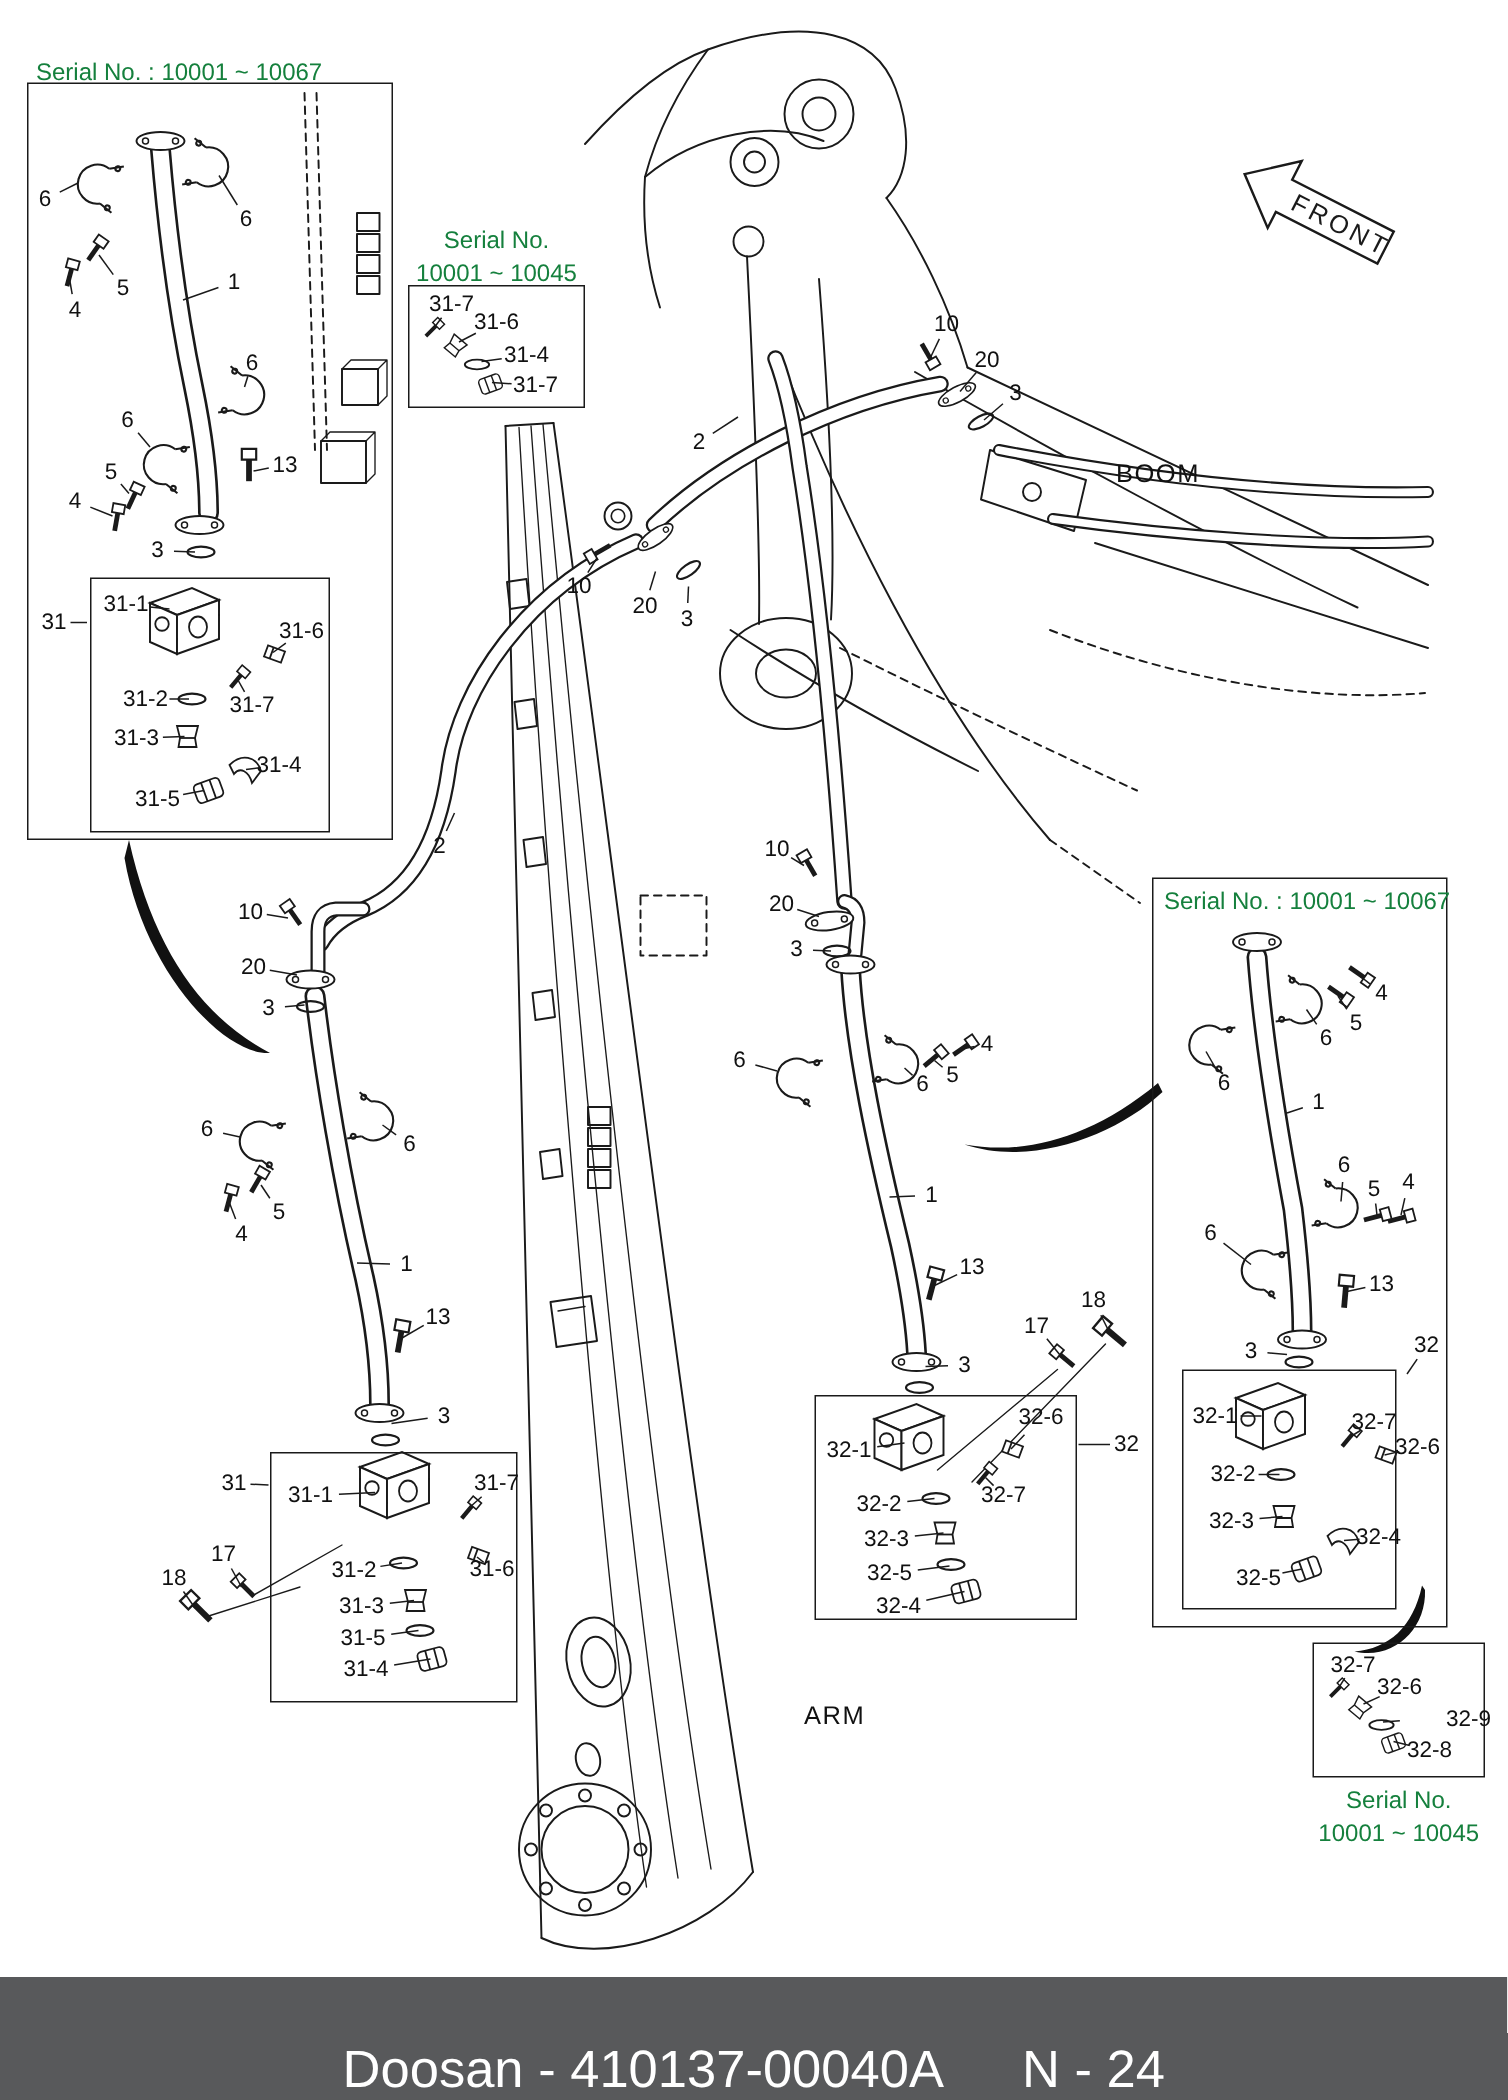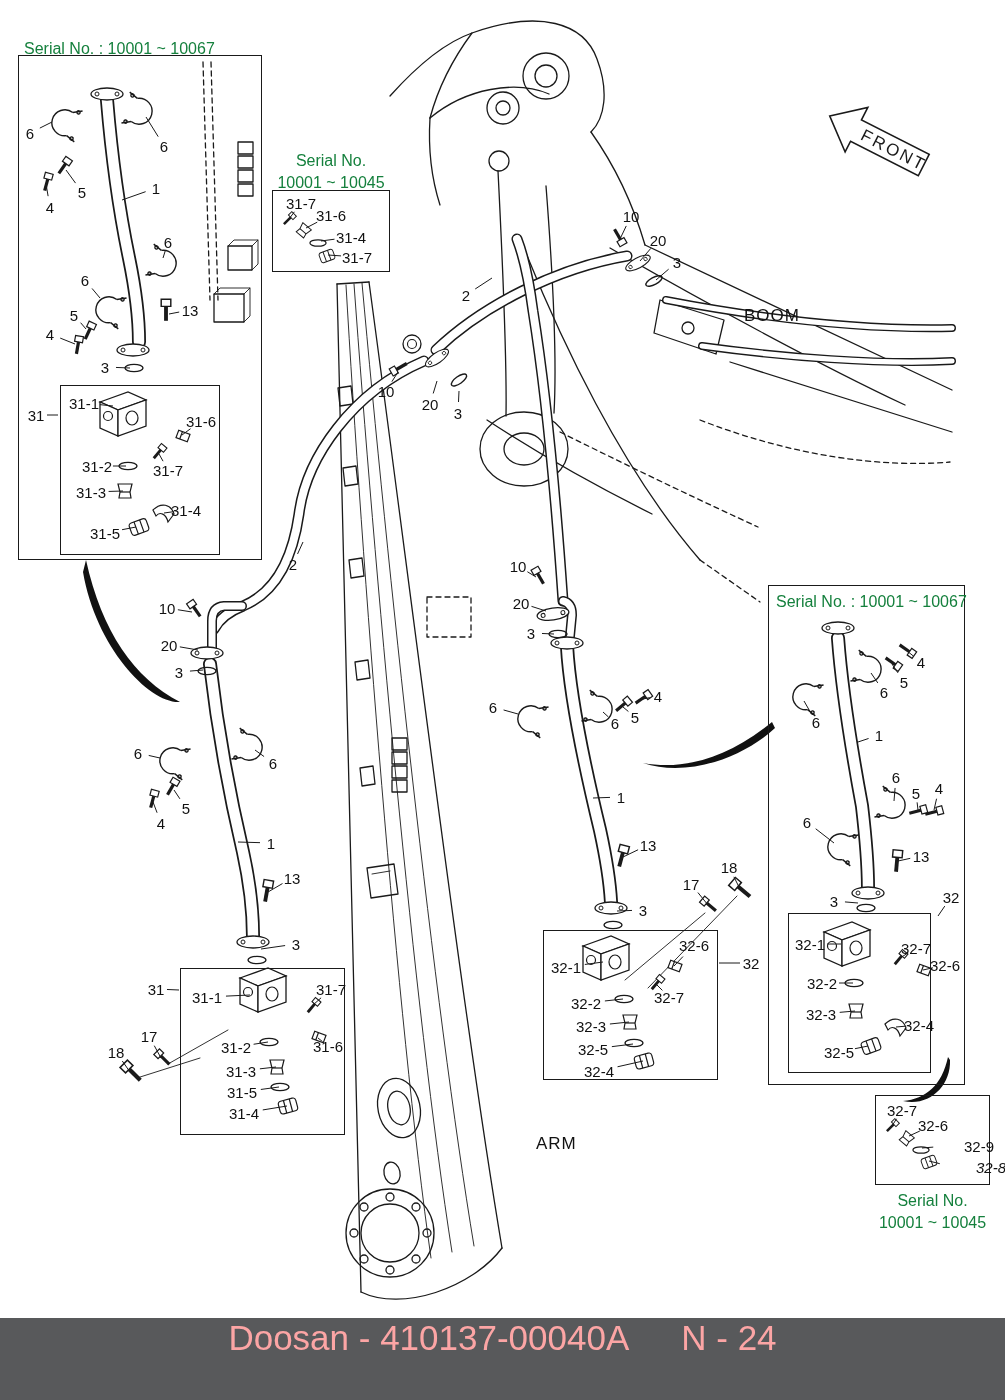--- a/index.html
+++ b/index.html
@@ -6,22 +6,22 @@
   html,body{background:#fff}
   body{width:1005px;height:1400px;position:relative;font-family:"Liberation Sans",sans-serif;color:#111}
   .page{position:absolute;left:0;top:0;width:1005px;height:1400px;background:#fff;overflow:hidden}
   #artwork{position:absolute;left:0;top:0}
   .inset-box{position:absolute;border:1.6px solid #1a1a1a;background:transparent}
   .box-title{position:absolute;font-size:16px;color:#15803d;white-space:nowrap;line-height:1.35}
   .box-title.center{text-align:center;white-space:normal}
   .callout{position:absolute;transform:translate(-50%,-50%);font-size:15px;color:#111;white-space:nowrap;line-height:1}
   .region-label{position:absolute;font-size:17px;letter-spacing:1px;color:#111}
   #callout-layer{position:absolute;left:0;top:0;width:1005px;height:1318px;pointer-events:none}
-  .footer{position:absolute;left:0;top:1318px;width:1005px;height:82px;background:#58595b;color:#fca5a5;
-          display:flex;align-items:flex-start;justify-content:center;gap:52px;font-size:35px}
+  .footer{position:absolute;left:0;top:1318px;width:1005px;height:82px;background:#58595b;color:#ffffff;
+          display:flex;align-items:flex-end;justify-content:center;gap:52px;font-size:35px}
   
   .ln *{stroke:#1a1a1a;fill:none;stroke-width:1.3;stroke-linejoin:round;stroke-linecap:round}
   .ln .thin{stroke-width:0.9}
   .ln .dash{stroke-dasharray:5 4}
   .p14o{stroke:#1a1a1a;stroke-width:14;fill:none;stroke-linecap:round}
   .p14i{stroke:#fff;stroke-width:10.5;fill:none;stroke-linecap:round}
   .p12o{stroke:#1a1a1a;stroke-width:11;fill:none;stroke-linecap:round}
   .p12i{stroke:#fff;stroke-width:8;fill:none;stroke-linecap:round}
   .p11o{stroke:#1a1a1a;stroke-width:10;fill:none;stroke-linecap:round}
   .p11i{stroke:#fff;stroke-width:7;fill:none;stroke-linecap:round}
@@ -498,21 +498,21 @@
       <div class="callout" style="left: 810px; top: 944px;">32-1</div>
       <div class="callout" style="left: 916px; top: 948px;">32-7</div>
       <div class="callout" style="left: 945px; top: 965px;">32-6</div>
       <div class="callout" style="left: 822px; top: 983px;">32-2</div>
       <div class="callout" style="left: 821px; top: 1014px;">32-3</div>
       <div class="callout" style="left: 919px; top: 1025px;">32-4</div>
       <div class="callout" style="left: 839px; top: 1052px;">32-5</div>
       <div class="callout" style="left: 902px; top: 1110px;">32-7</div>
       <div class="callout" style="left: 933px; top: 1125px;">32-6</div>
       <div class="callout" style="left: 947px; top: 1146px; margin-left: 32px;">32-9</div>
-      <div class="callout" style="left: 991px; top: 1167px; font-style: italic;">32-8</div>
+      <div class="callout" style="left: 953px; top: 1167px;">32-8</div>
     </div>
 
 <div class="footer" style="background: rgb(88, 89, 91);">
   <span>Doosan - 410137-00040A</span>
   <span>N - 24</span>
 </div>
 
 </div>
 
 </body></html>

